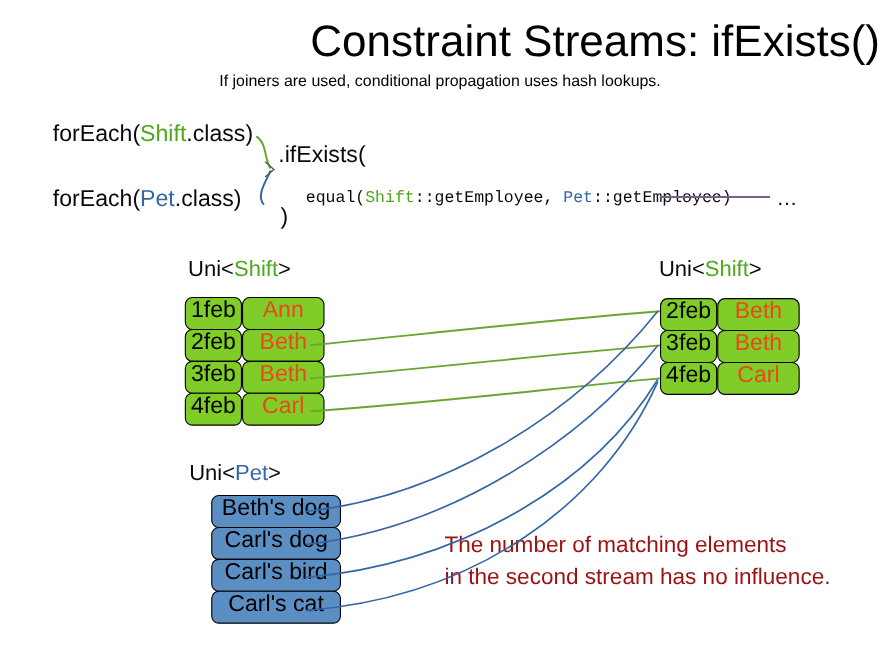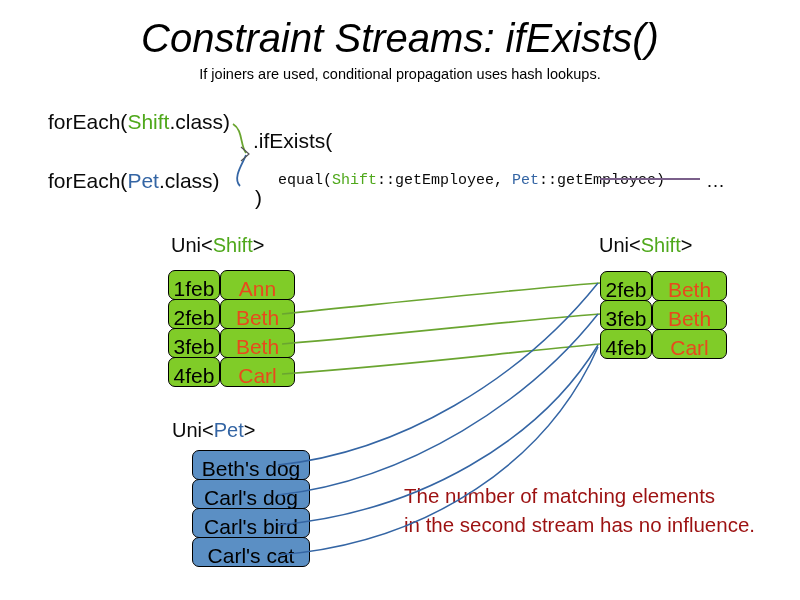--- a/index.html
+++ b/index.html
@@ -10,25 +10,24 @@
     width: 800px; height: 600px;
     position: relative; overflow: hidden;
     font-family: "Liberation Sans", sans-serif;
     color: #000000;
   }
   #stage { position: absolute; inset: 0; }
 
   
   .title {
     position: absolute; left: 0; top: 16px; width: 800px;
-    text-align: center;
+    text-align: right;
     font-size: 40px; font-weight: normal; letter-spacing: 0px;
     color: #000;
     white-space: nowrap;
-    font-style: italic;
   }
   .subtitle {
     position: absolute; left: 0; top: 66px; width: 800px;
     text-align: center;
     font-size: 14.5px; color: #000000;
     white-space: nowrap;
   }
 
   
   .code-line {
@@ -78,21 +77,21 @@
     display: flex;
     height: 30px;
     box-sizing: border-box;
     margin-bottom: -1px;
   }
   .cell {
     box-sizing: border-box;
     border: 1.6px solid #000000;
     border-radius: 7px;
     display: flex;
-    align-items: flex-end;
+    align-items: flex-start;
     justify-content: center;
     font-size: 21px;
     line-height: 1;
     overflow: hidden;
   }
   .cell.green { background: #80cc28; }
   .cell.blue  { background: #5b8fc4; }
   .cell .k { color: #000000; }
   .cell .v { color: #e8491d; }
   .cell .p { color: #000000; }

